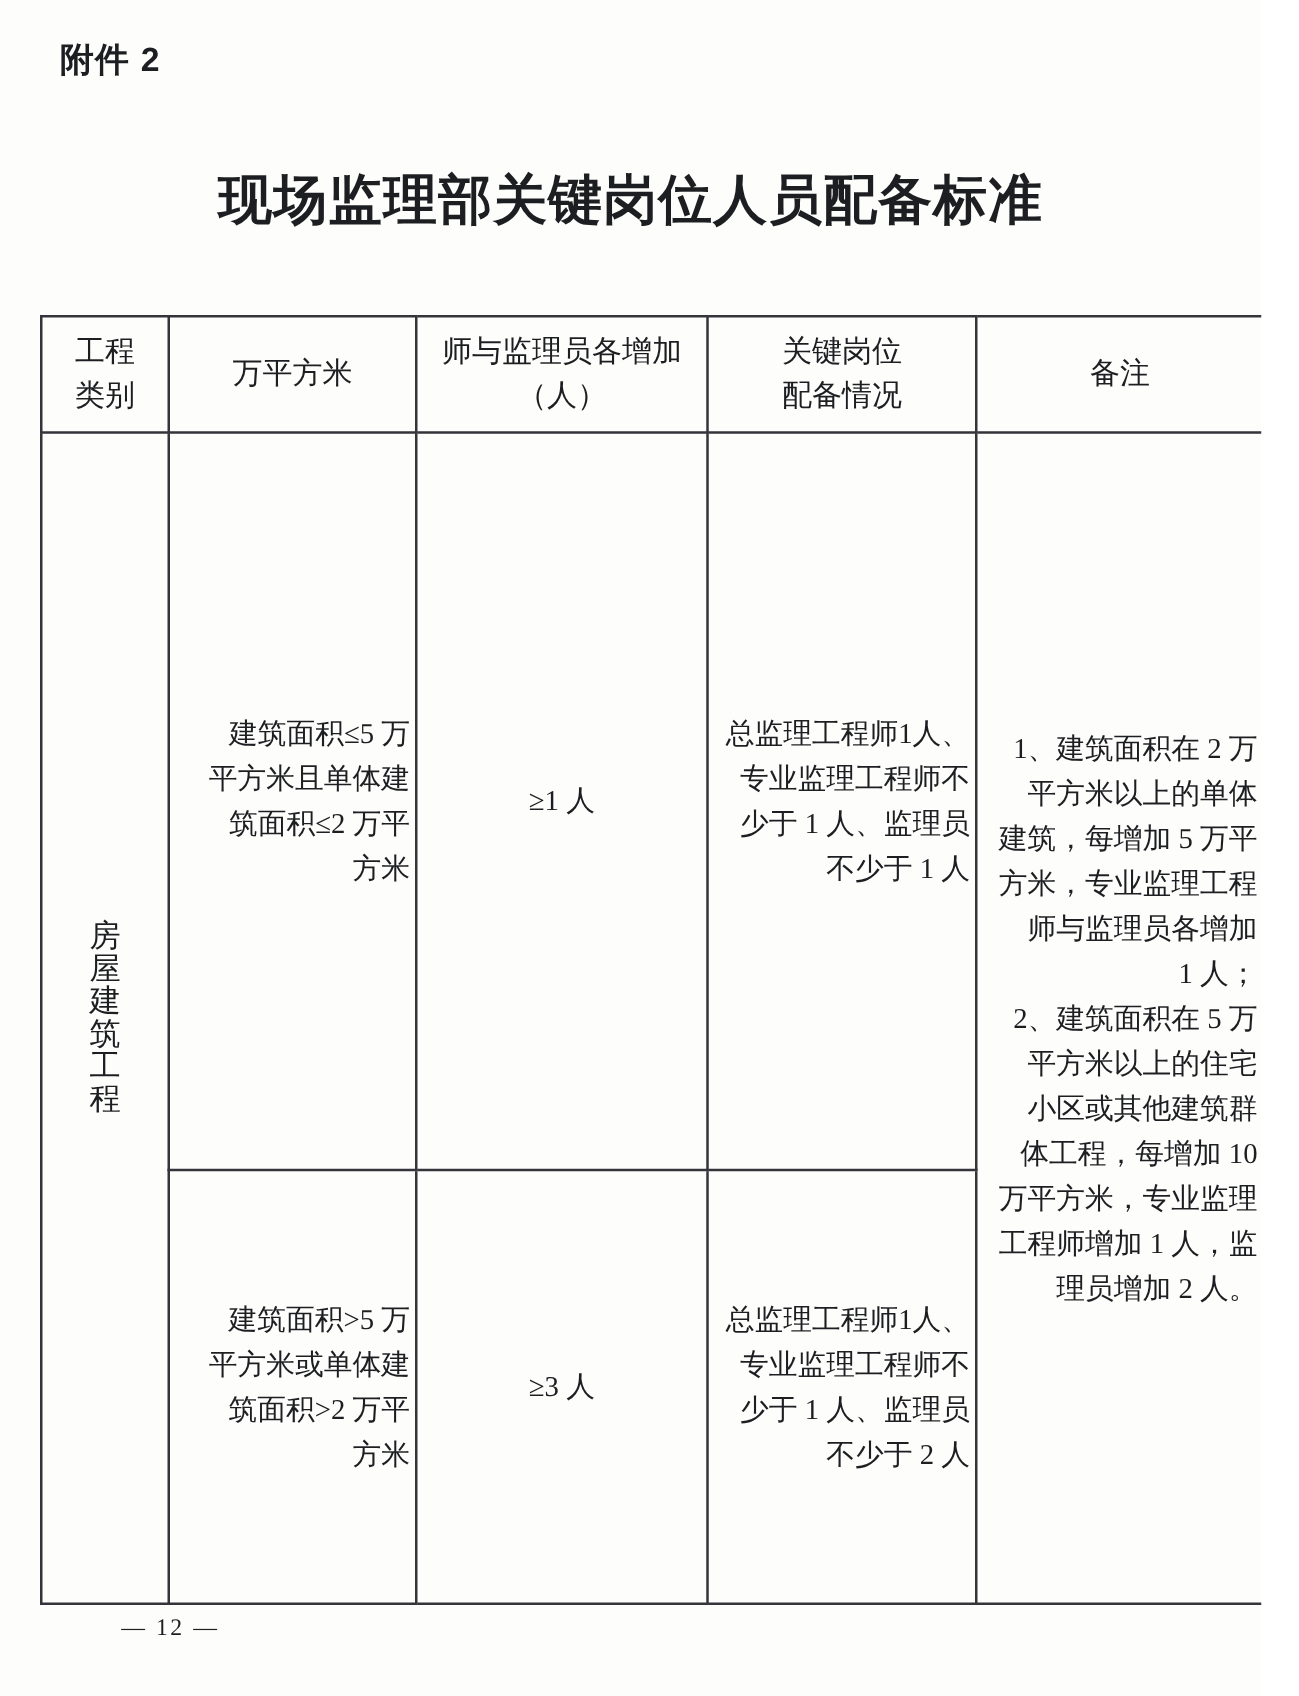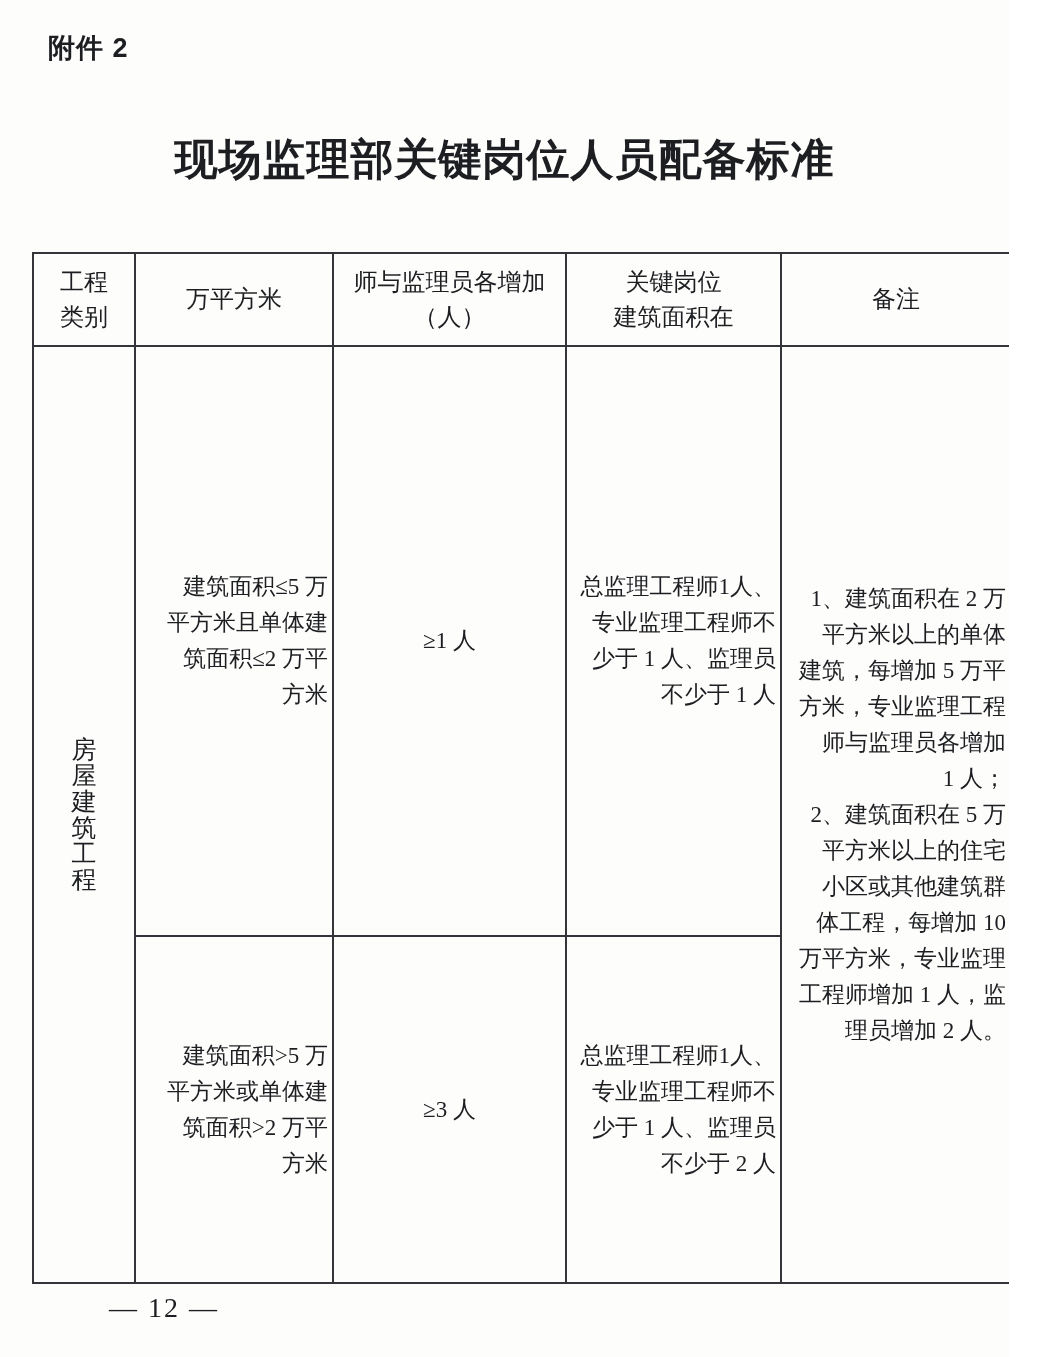--- a/index.html
+++ b/index.html
@@ -67,23 +67,22 @@
     margin: 16px auto;
     font-size: 25px;
     line-height: 26px;
     word-break: break-all;
     text-align: center;
   }
   .page-number {
     position: absolute;
     left: 97px;
     top: 1292px;
-    font-size: 28px;
+    font-size: 19px;
     letter-spacing: 2px;
-    margin-left: 12px;
   }
 </style>
 </head>
 <body>
 
 <div class="page">
 
   <div class="attachment-label">附件 2</div>
 
   <div class="doc-title">现场监理部关键岗位人员配备标准</div>
@@ -97,21 +96,21 @@
       <col style="width:230px">
     </colgroup>
     <thead>
       <tr class="tr-head">
         <th class="hcell pre">工程
 类别</th>
         <th class="hcell pre">万平方米</th>
         <th class="hcell pre">师与监理员各增加
 （人）</th>
         <th class="hcell pre">关键岗位
-建筑面积在</th>
+配备情况</th>
         <th class="hcell pre">备注</th>
       </tr>
     </thead>
     <tbody>
       <tr class="tr-r1">
         <td class="body-cell cell-center" rowspan="2">
           <div class="vtext">房屋建筑工程</div>
         </td>
         <td class="body-cell cell-left pre">建筑面积≤5 万
 平方米且单体建

